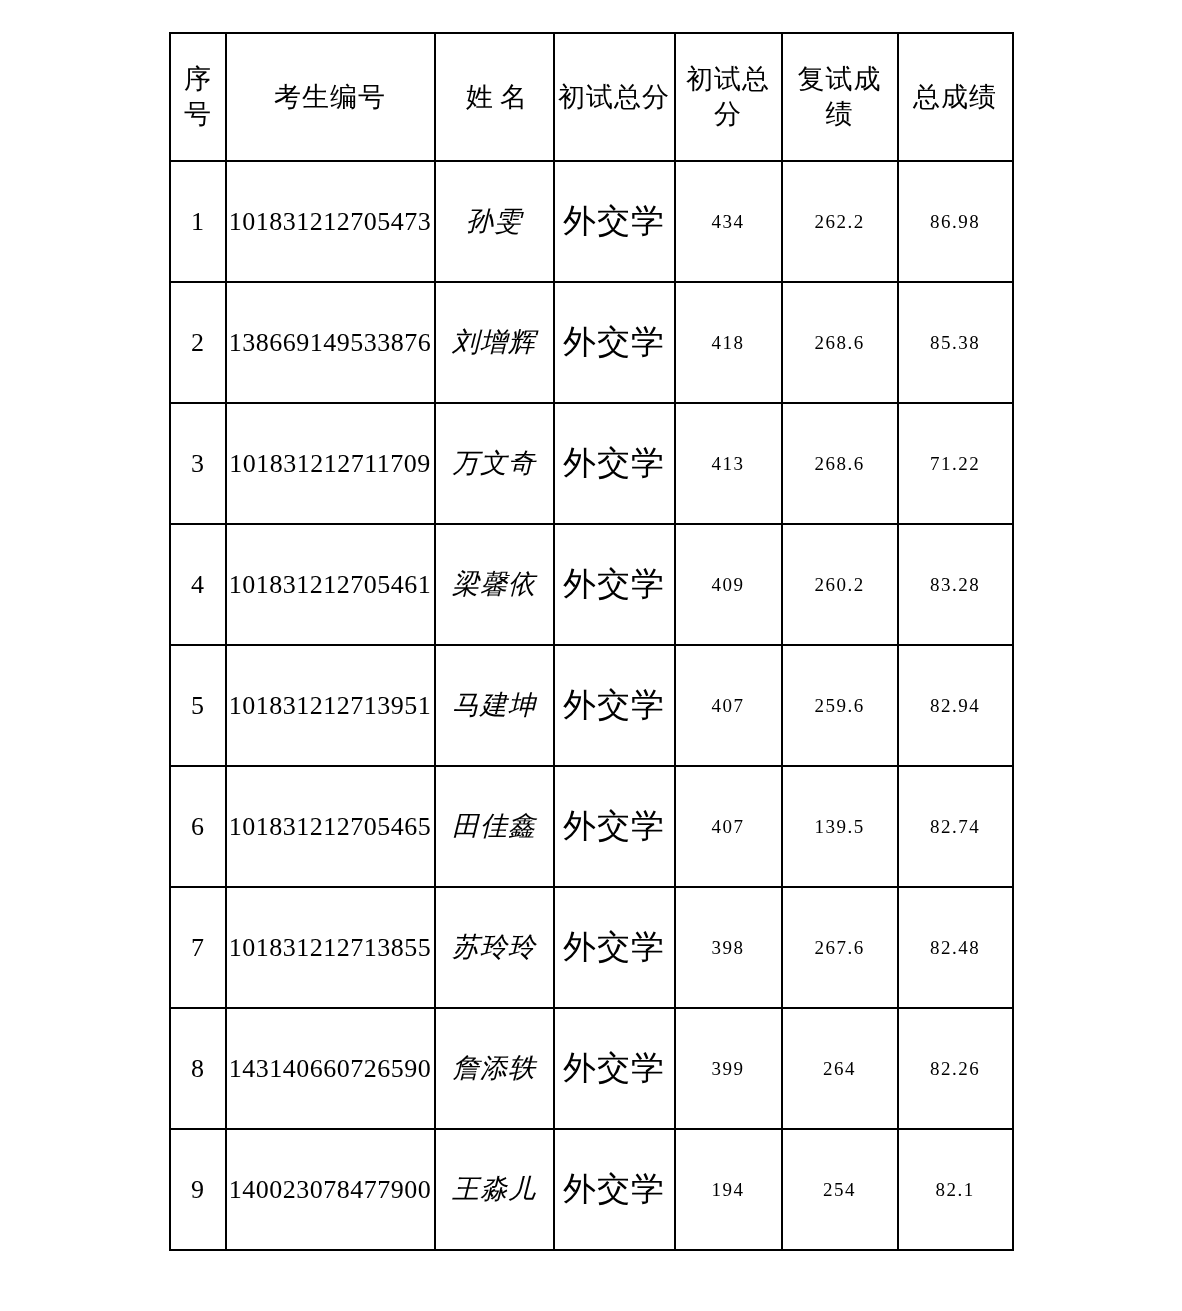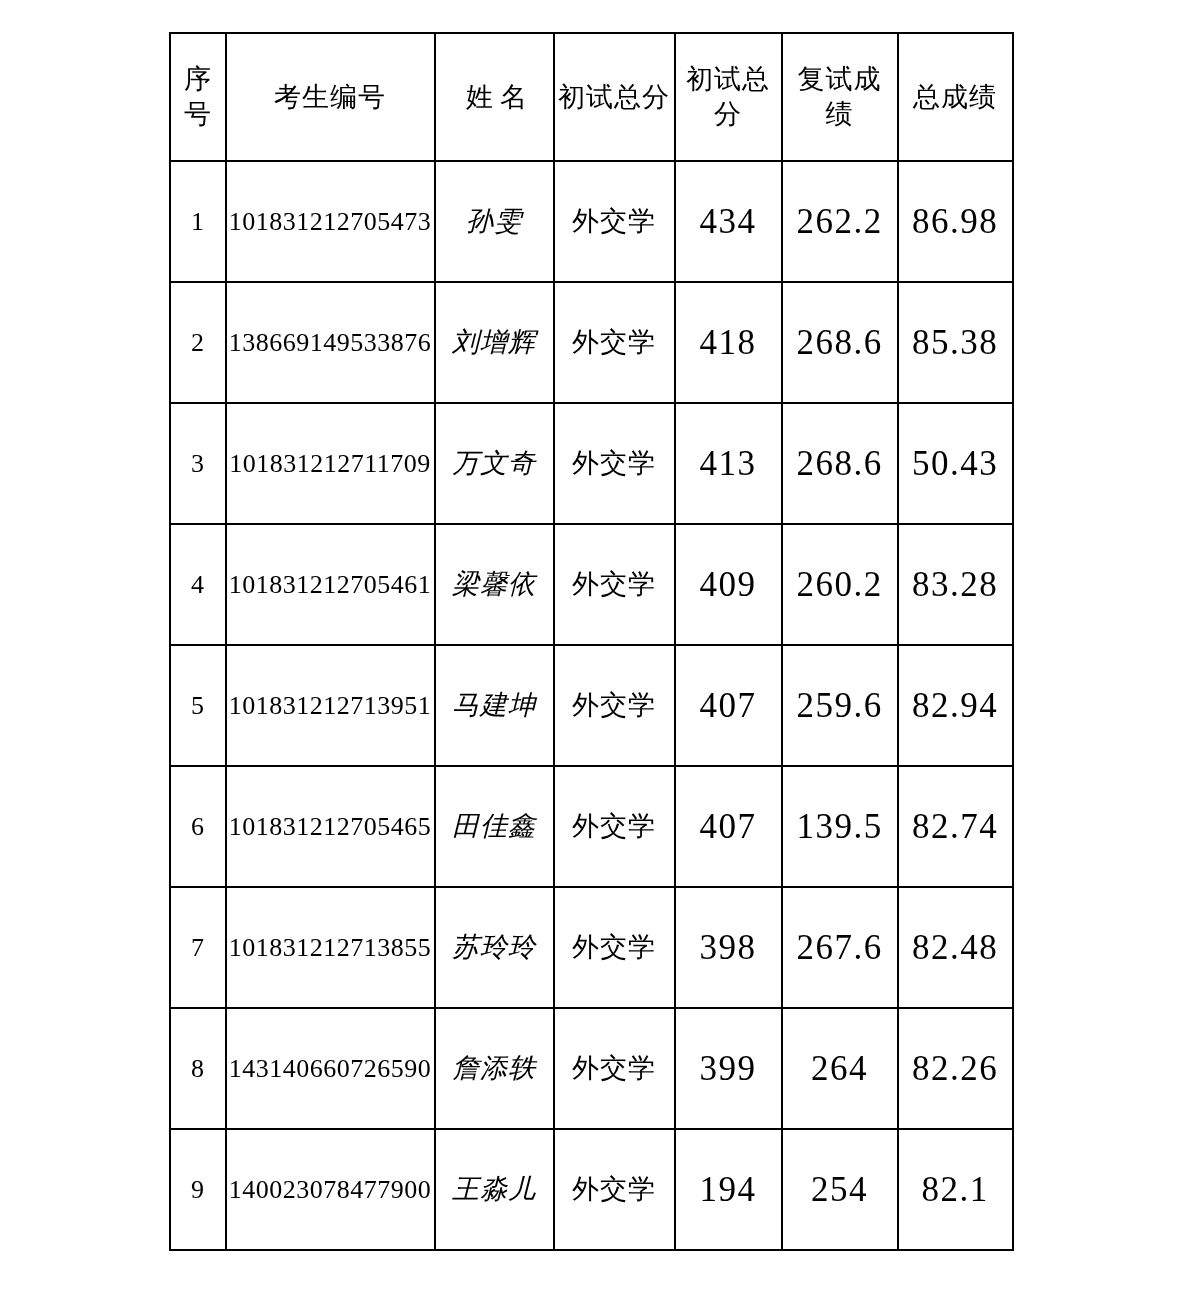--- a/index.html
+++ b/index.html
@@ -79,27 +79,27 @@
     padding: 4px 18px;
   }
   td.cell-name {
     font-family: "Liberation Sans", "DejaVu Sans", sans-serif;
     font-size: 27px;
     letter-spacing: 1px;
     font-style: italic;
   }
   td.cell-major {
     font-family: Liberation Serif, serif;
-    font-size: 27px;
+    font-size: 33px;
     letter-spacing: 1px;
     border-radius: 16px;
   }
   td.cell-score {
     font-family: "Liberation Serif", "DejaVu Serif", serif;
-    font-size: 35px;
+    font-size: 19px;
     letter-spacing: 1.5px;
   }
 </style>
 </head>
 <body>
 
 <div class="page">
   <table class="score-table">
     <colgroup>
       <col class="c-idx">
@@ -140,21 +140,21 @@
         <td class="cell-score">268.6</td>
         <td class="cell-score">85.38</td>
       </tr>
       <tr>
         <td class="cell-idx">3</td>
         <td class="cell-num">101831212711709</td>
         <td class="cell-name">万文奇</td>
         <td class="cell-major">外交学</td>
         <td class="cell-score">413</td>
         <td class="cell-score">268.6</td>
-        <td class="cell-score">50.43</td>
+        <td class="cell-score">71.22</td>
       </tr>
       <tr>
         <td class="cell-idx">4</td>
         <td class="cell-num">101831212705461</td>
         <td class="cell-name">梁馨依</td>
         <td class="cell-major">外交学</td>
         <td class="cell-score">409</td>
         <td class="cell-score">260.2</td>
         <td class="cell-score">83.28</td>
       </tr>

